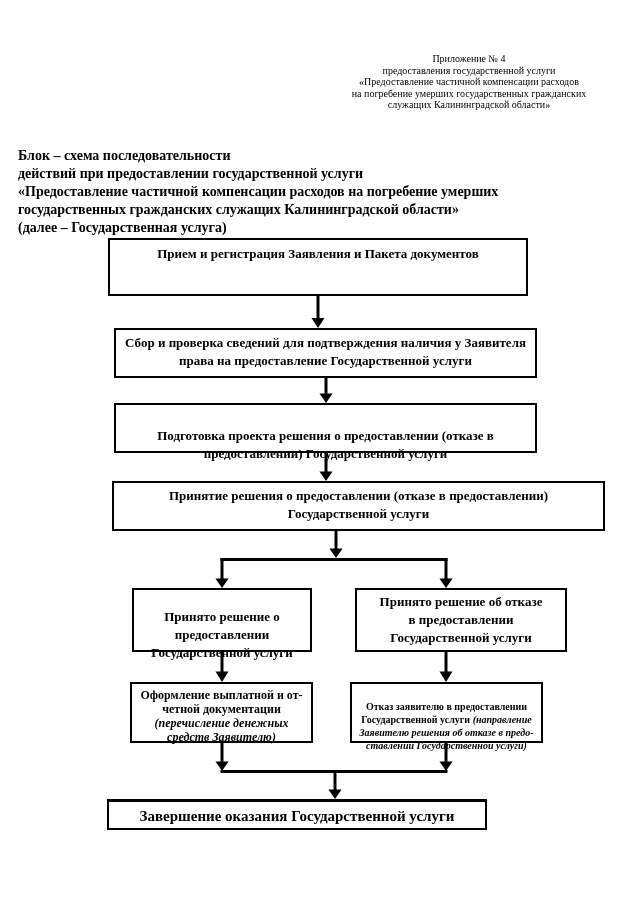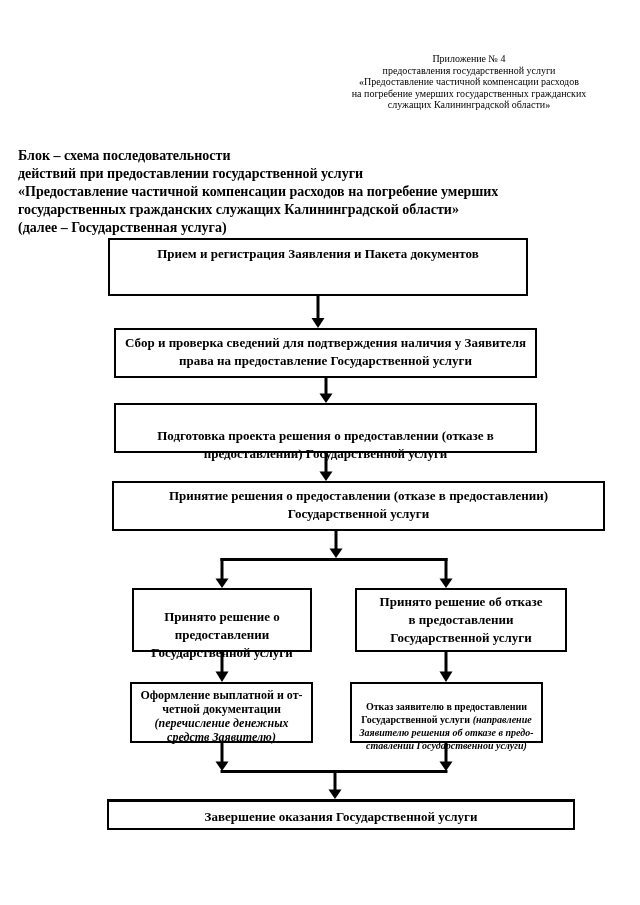--- a/index.html
+++ b/index.html
@@ -22,21 +22,21 @@
   .ln { display:block; white-space:nowrap; }
   .it { font-style:italic; }
   #box-reception   { left:108px; top:238px; width:420px; height:58px; font-size:13px; line-height:17px; padding-top:5px; }
   #box-verification{ left:114px; top:328px; width:423px; height:50px; font-size:13px; line-height:18px; padding-top:4px; }
   #box-draft       { left:114px; top:403px; width:423px; height:50px; font-size:13px; line-height:18px; padding-top:22px; }
   #box-decision    { left:112px; top:481px; width:493px; height:50px; font-size:13px; line-height:18px; padding-top:4px; }
   #box-approved    { left:132px; top:588px; width:180px; height:64px; font-size:13px; line-height:18px; padding-top:18px; }
   #box-denied      { left:355px; top:588px; width:212px; height:64px; font-size:13px; line-height:18px; padding-top:3px;text-align:center; }
   #box-payment     { left:130px; top:682px; width:183px; height:61px; font-size:12px; line-height:14px; padding-top:4px; }
   #box-refusal     { left:350px; top:682px; width:193px; height:61px; font-size:10px; line-height:13px; padding-top:16px; }
-  #box-completion  { left:107px; top:799px; width:468px; height:31px; font-size:13px; line-height:17px; padding-top:6px; border-top-width:3px; }
+  #box-completion  { left:107px; top:799px; width:380px; height:31px; font-size:15px; line-height:17px; padding-top:6px; border-top-width:3px; }
   .connectors { position:absolute; top:0; left:0; pointer-events:none; }
 </style>
 </head>
 <body>
 
 <div class="page">
 
   <div class="annotation">
     <span class="ln">Приложение № 4</span>
     <span class="ln">предоставления государственной услуги</span>

